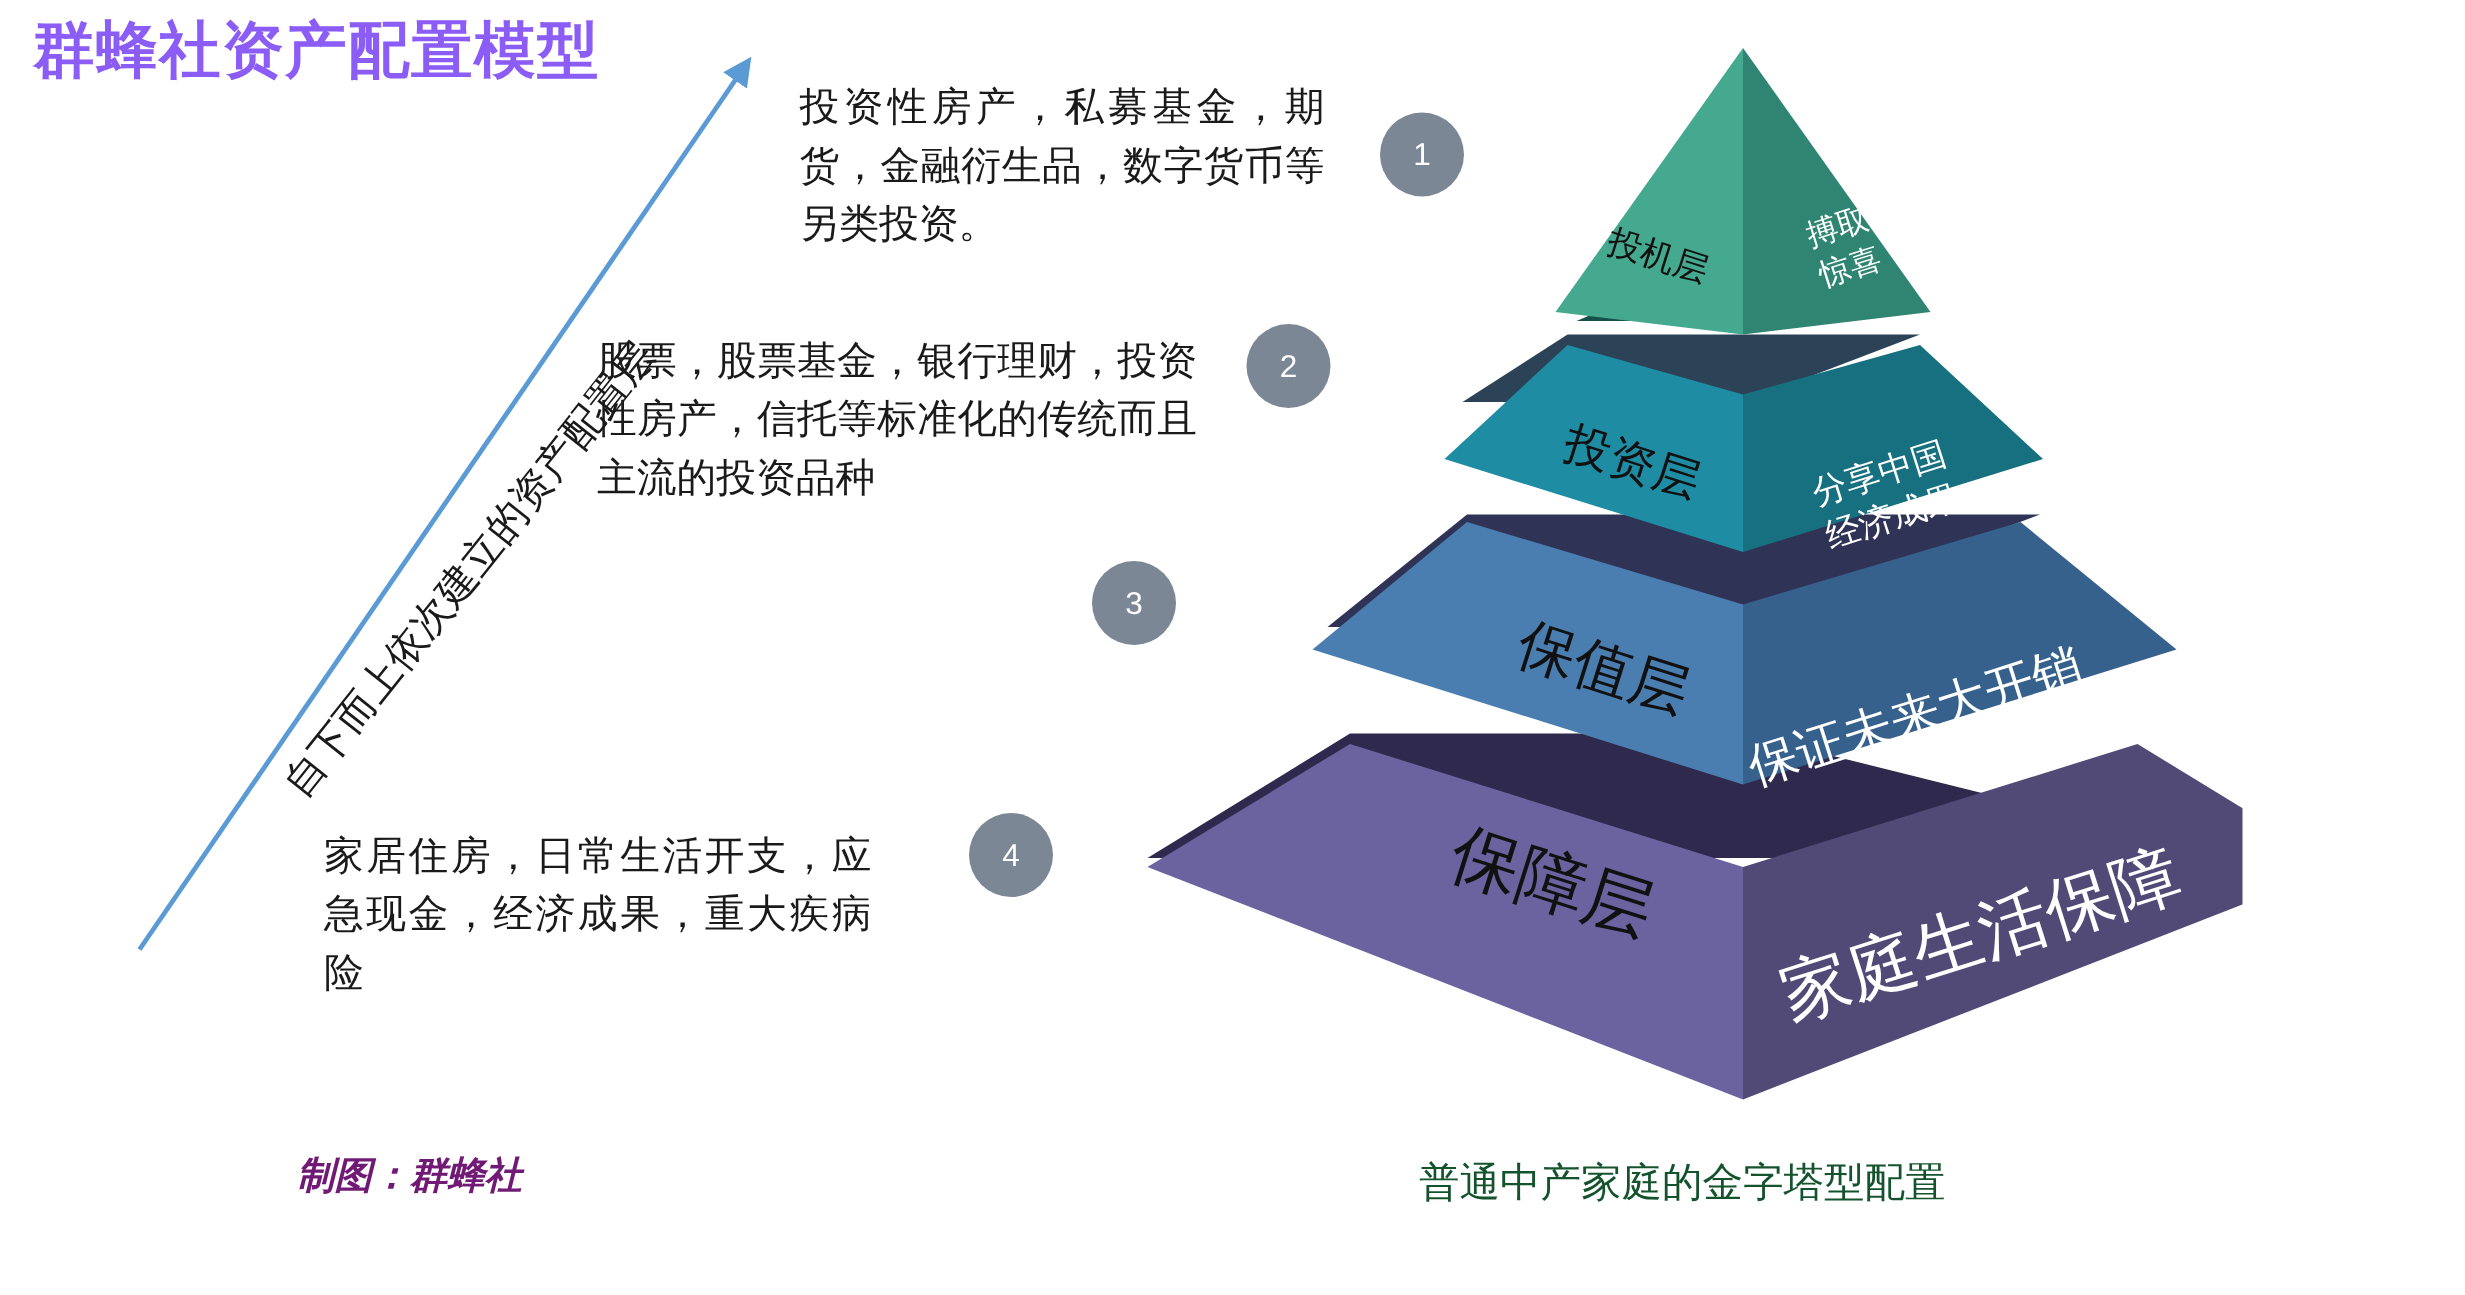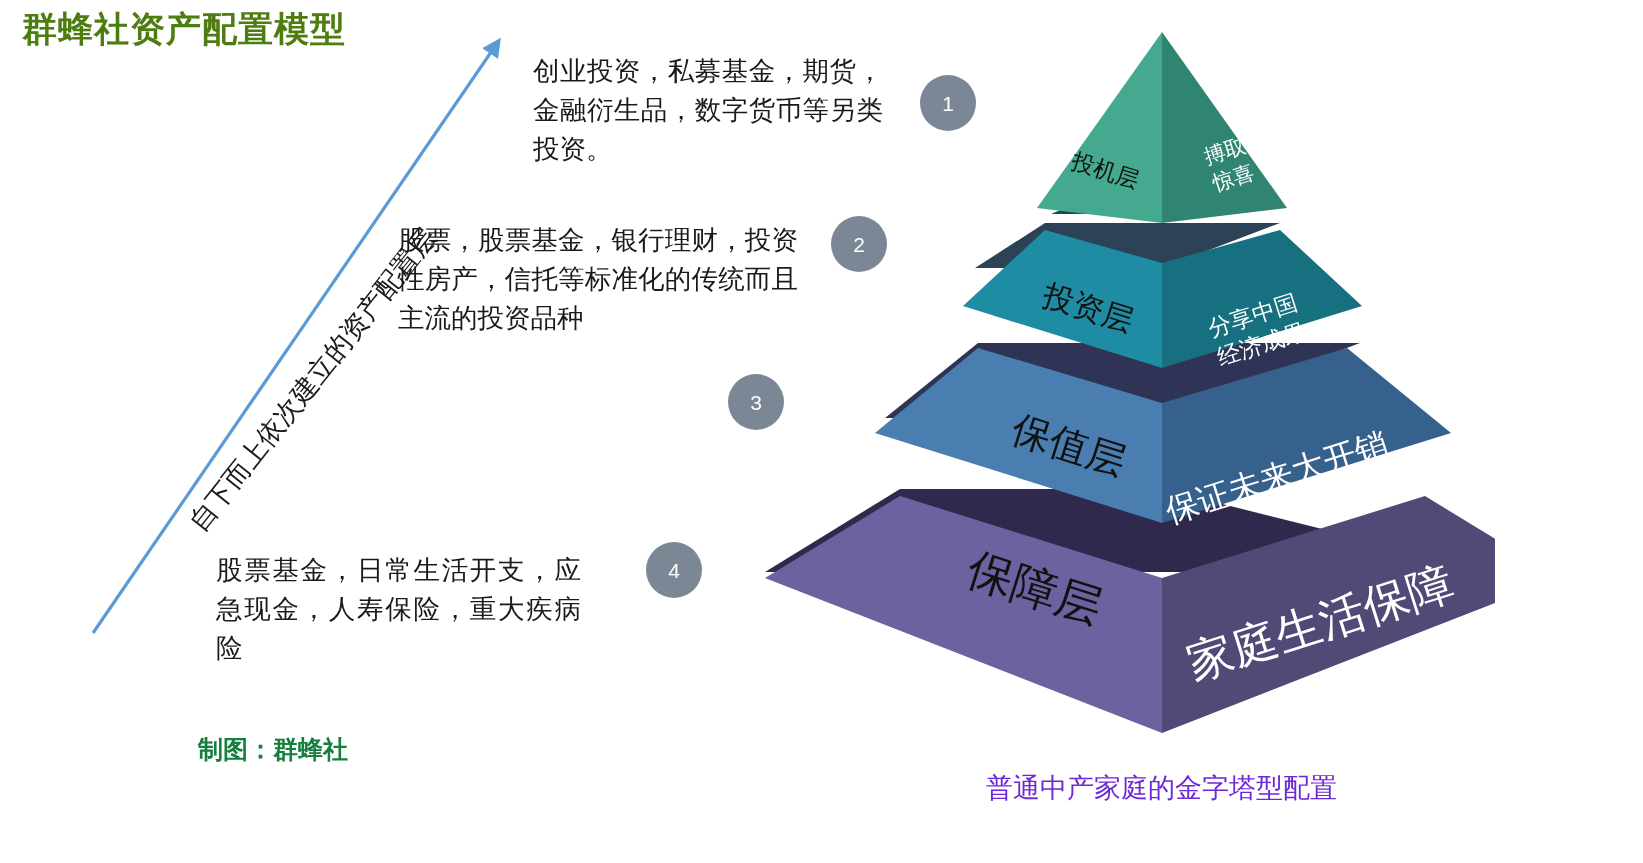--- a/index.html
+++ b/index.html
@@ -20,24 +20,24 @@
     left: 0; top: 0;
     width: 1643px;
     height: 863px;
   }
 
   
   #page-title {
     position: absolute;
     left: 22px;
     top: 6px;
-    font-size: 35px;
+    font-size: 41px;
     font-weight: bold;
     letter-spacing: 1px;
-    color: #4d7c0f;
+    color: #8b5cf6;
     white-space: nowrap;
   }
 
   
   #arrow-svg {
     position: absolute;
     left: 0; top: 0;
     width: 1643px;
     height: 863px;
     pointer-events: none;
@@ -98,57 +98,57 @@
   }
   .pyr-label-right {
     fill: #ffffff;
     font-family: "Liberation Sans", "DejaVu Sans", sans-serif;
   }
 
   
   #credit-caption {
     position: absolute;
     left: 198px;
-    top: 733px;
+    top: 767px;
     font-size: 25px;
     font-weight: bold;
-    color: #15803d;
+    color: #701a75;
     white-space: nowrap;
+    font-style: italic;
   }
   #pyramid-caption {
     position: absolute;
     left: 946px;
     top: 770px;
     font-size: 27px;
-    color: #6d28d9;
+    color: #14532d;
     white-space: nowrap;
-    margin-left: 40px;
   }
 </style>
 </head>
 <body>
 
 <div id="stage">
 
   <div id="page-title">群蜂社资产配置模型</div>
 
   <svg id="arrow-svg" viewBox="0 0 1643 863" xmlns="http://www.w3.org/2000/svg">
     <defs>
       <marker id="arrowhead" markerWidth="6" markerHeight="6" refX="4.4" refY="3" orient="auto">
         <path d="M0,0 L6,3 L0,6 z" fill="#5B9BD5"></path>
       </marker>
     </defs>
     <line x1="93" y1="633" x2="498" y2="42" stroke="#5B9BD5" stroke-width="3.2" marker-end="url(#arrowhead)"></line>
   </svg>
 
   <div id="arrow-label">自下而上依次建立的资产配置层</div>
 
-  <div class="desc-block" id="desc-1">创业投资，私募基金，期货，金融衍生品，数字货币等另类投资。</div>
+  <div class="desc-block" id="desc-1">投资性房产，私募基金，期货，金融衍生品，数字货币等另类投资。</div>
   <div class="desc-block" id="desc-2">股票，股票基金，银行理财，投资性房产，信托等标准化的传统而且主流的投资品种</div>
-  <div class="desc-block" id="desc-4">股票基金，日常生活开支，应急现金，人寿保险，重大疾病险</div>
+  <div class="desc-block" id="desc-4">家居住房，日常生活开支，应急现金，经济成果，重大疾病险</div>
 
   <div class="step-circle" id="step-1" style="background: rgb(123, 135, 149);">1</div>
   <div class="step-circle" id="step-2" style="background: rgb(123, 135, 149);">2</div>
   <div class="step-circle" id="step-3" style="background: rgb(123, 135, 149);">3</div>
   <div class="step-circle" id="step-4" style="background: rgb(123, 135, 149);">4</div>
 
   <svg id="pyramid-svg" viewBox="0 0 760 745" xmlns="http://www.w3.org/2000/svg">
 
     <g>
 

